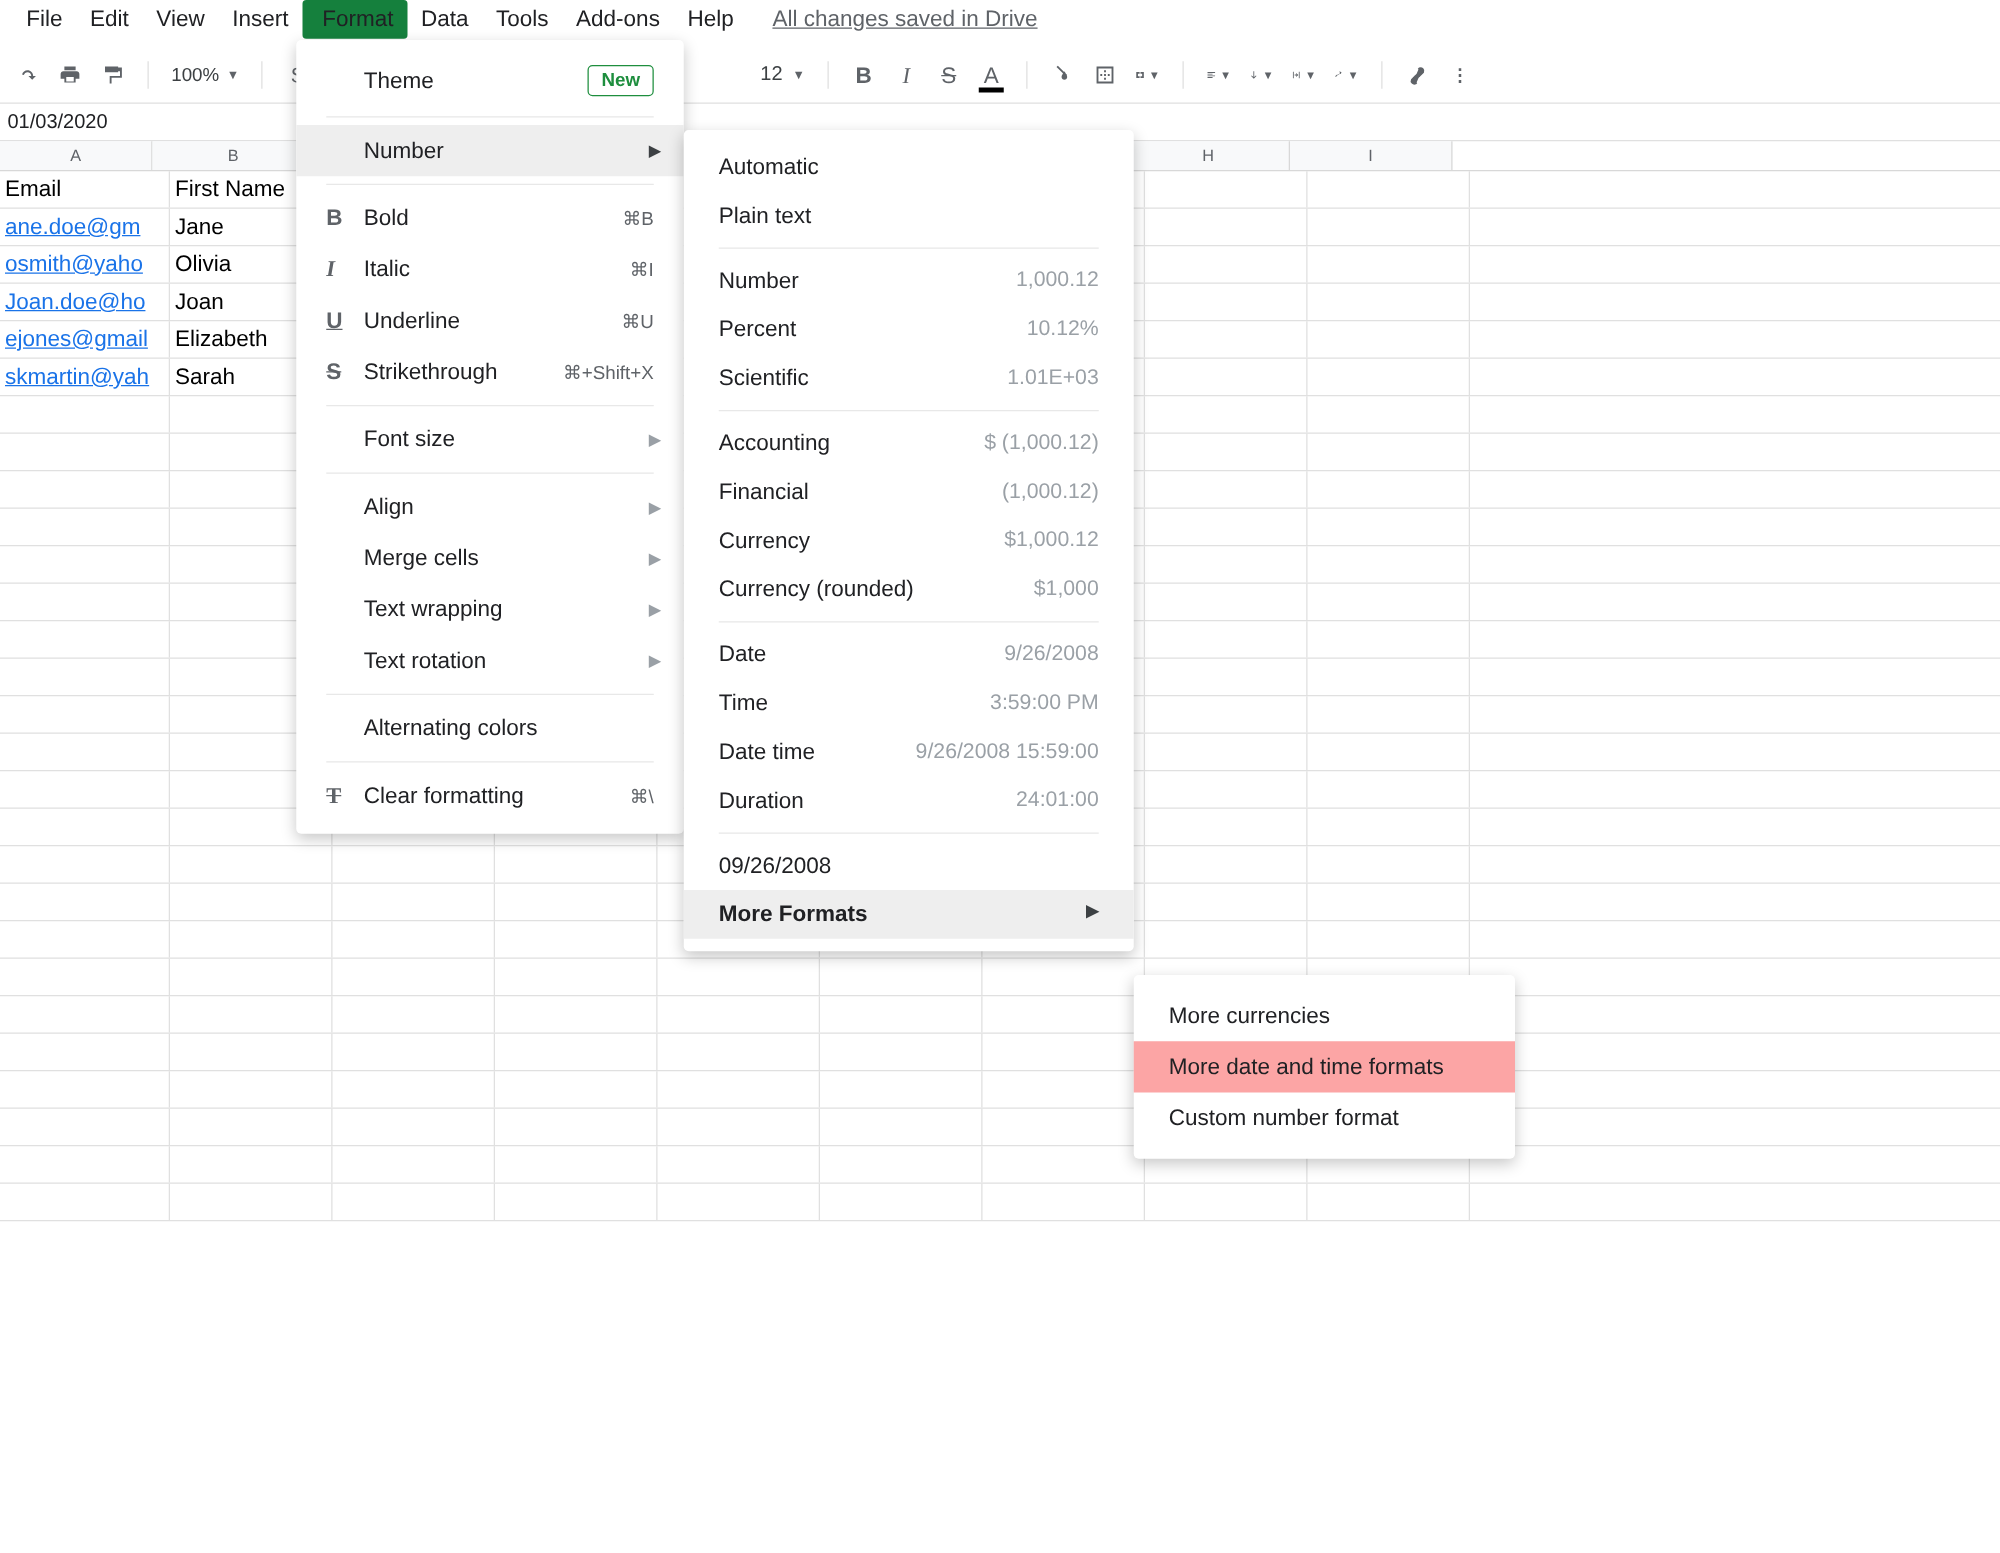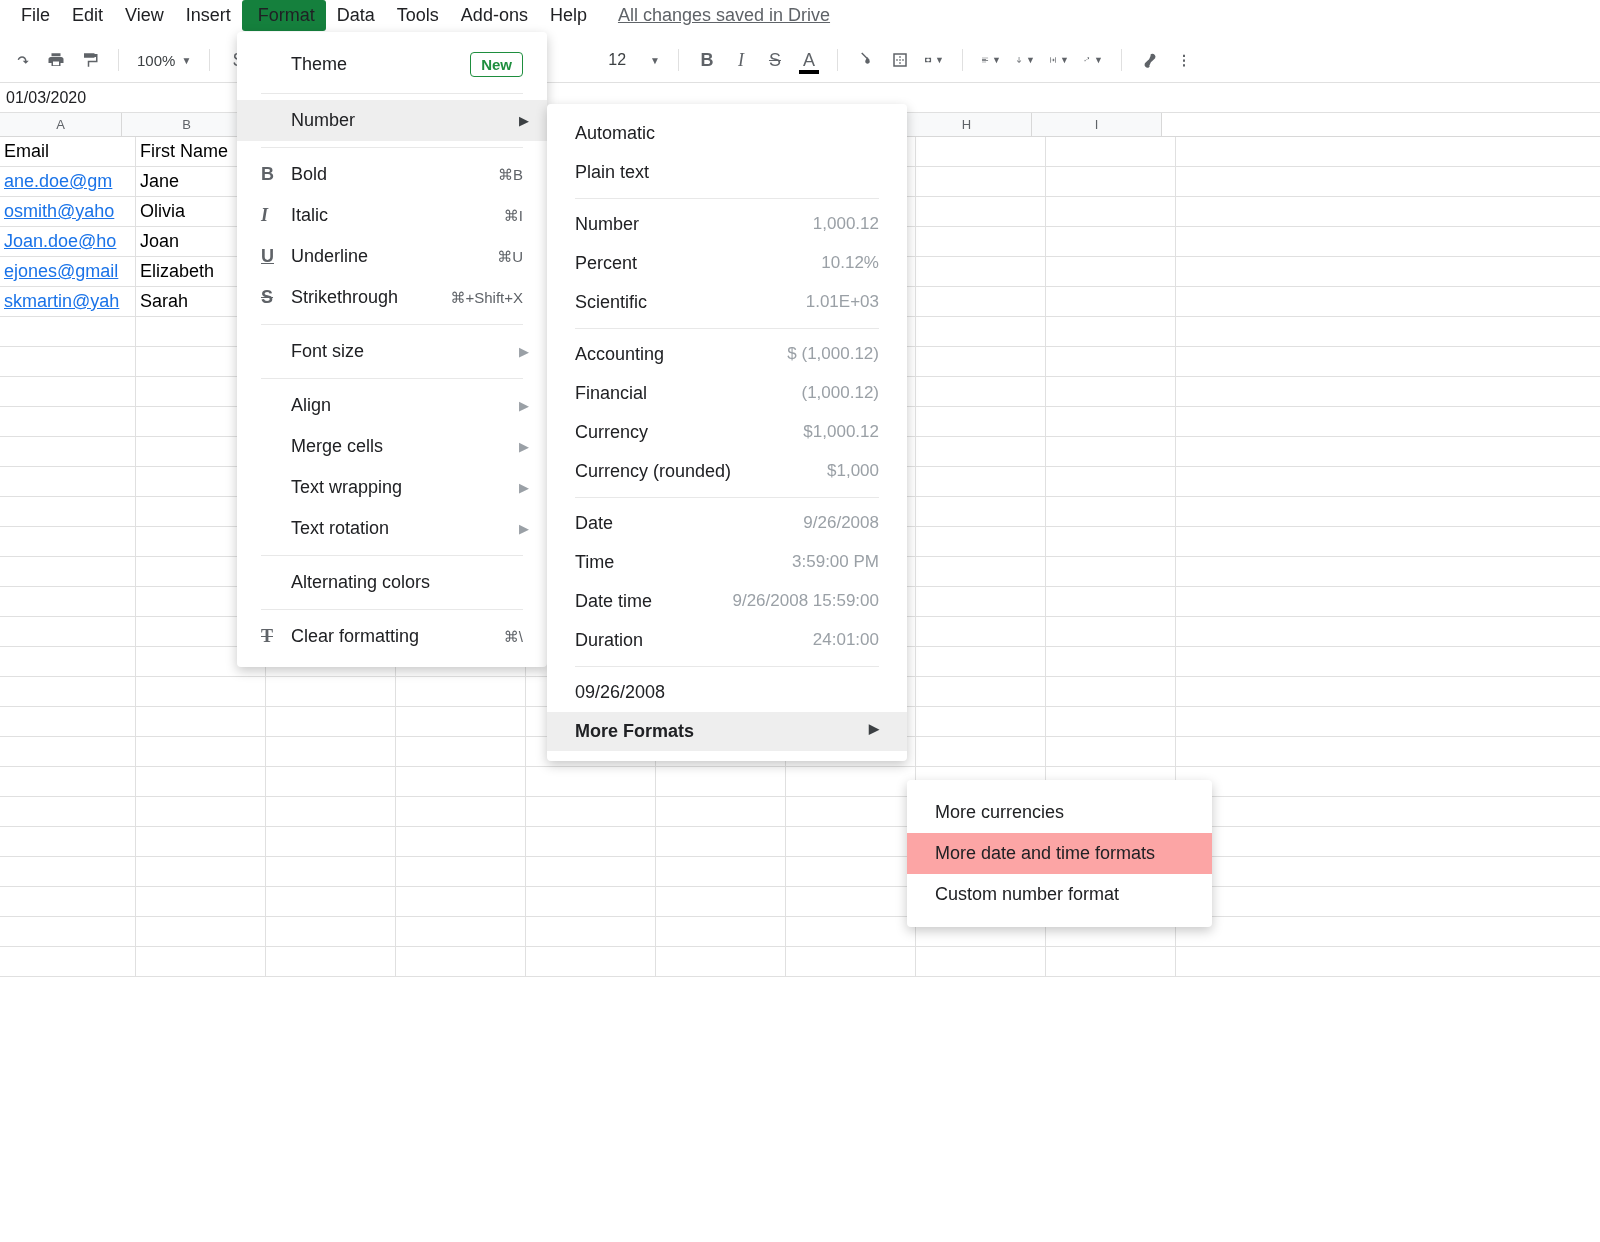--- a/index.html
+++ b/index.html
@@ -10,21 +10,21 @@
 .menu-item.active { background: #15803d; border-radius: 3px; padding-left: 16px; }
 .menu-status { margin-left: 20px; color: #5f6368; text-decoration: underline; font-size: 18px; }
 
 .toolbar { display: flex; align-items: center; height: 45px; padding: 0 12px; border-bottom: 1px solid #e0e0e0; gap: 14px; margin-top: 8px; }
 .toolbar-left { display: flex; align-items: center; gap: 14px; }
 .toolbar-right { display: flex; align-items: center; gap: 14px; margin-left: 340px; }
 .tb-icon { width: 20px; height: 20px; display: inline-flex; align-items: center; justify-content: center; color: #5f6368; cursor: pointer; }
 .tb-sep { width: 1px; height: 22px; background: #e0e0e0; margin: 0 4px; }
 .zoom-sel { display: inline-flex; align-items: center; gap: 6px; font-size: 15px; color: #3c4043; }
 .zoom-sel .arrow { font-size: 10px; color: #5f6368; }
-.fontsize-sel { display: inline-flex; align-items: center; gap: 24px; font-size: 16px; color: #3c4043; margin-left: 6px; text-align: right; }
+.fontsize-sel { display: inline-flex; align-items: center; gap: 8px; font-size: 16px; color: #3c4043; margin-left: 6px; text-align: right; }
 .text-color { position: relative; }
 .text-color::after { content: ""; position: absolute; left: 0; right: 0; bottom: -4px; height: 4px; background: #000; }
 
 .formula-bar { height: 30px; border-bottom: 1px solid #e0e0e0; display: flex; align-items: center; padding: 0 6px; }
 .formula-val { font-size: 16px; color: #202124; }
 
 .grid { position: relative; }
 .col-headers { display: flex; height: 24px; border-bottom: 1px solid #d8d8d8; }
 .col-h { width: 130px; border-right: 1px solid #d8d8d8; text-align: center; font-size: 13px; color: #5f6368; line-height: 24px; background: #f8f9fa; }
 .col-h:first-of-type { width: 122px; }

